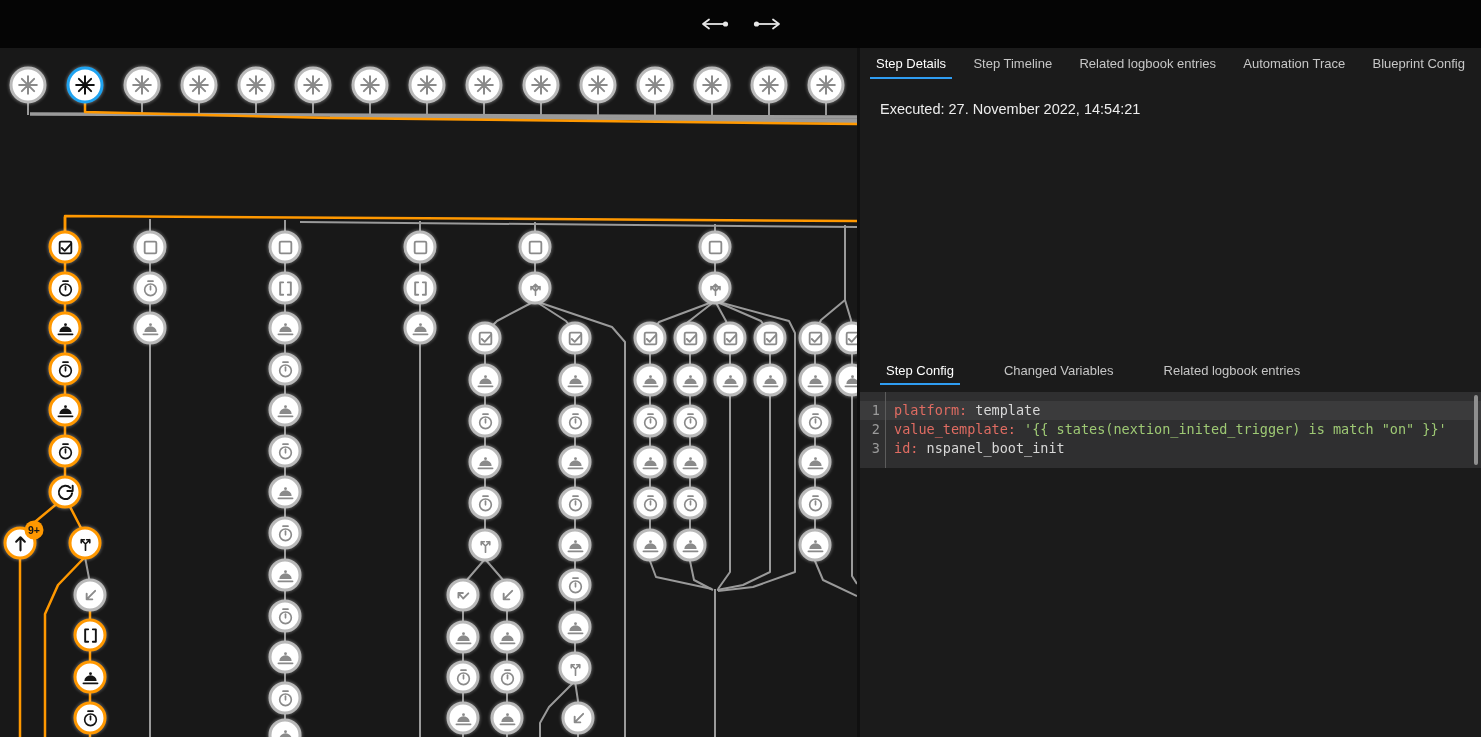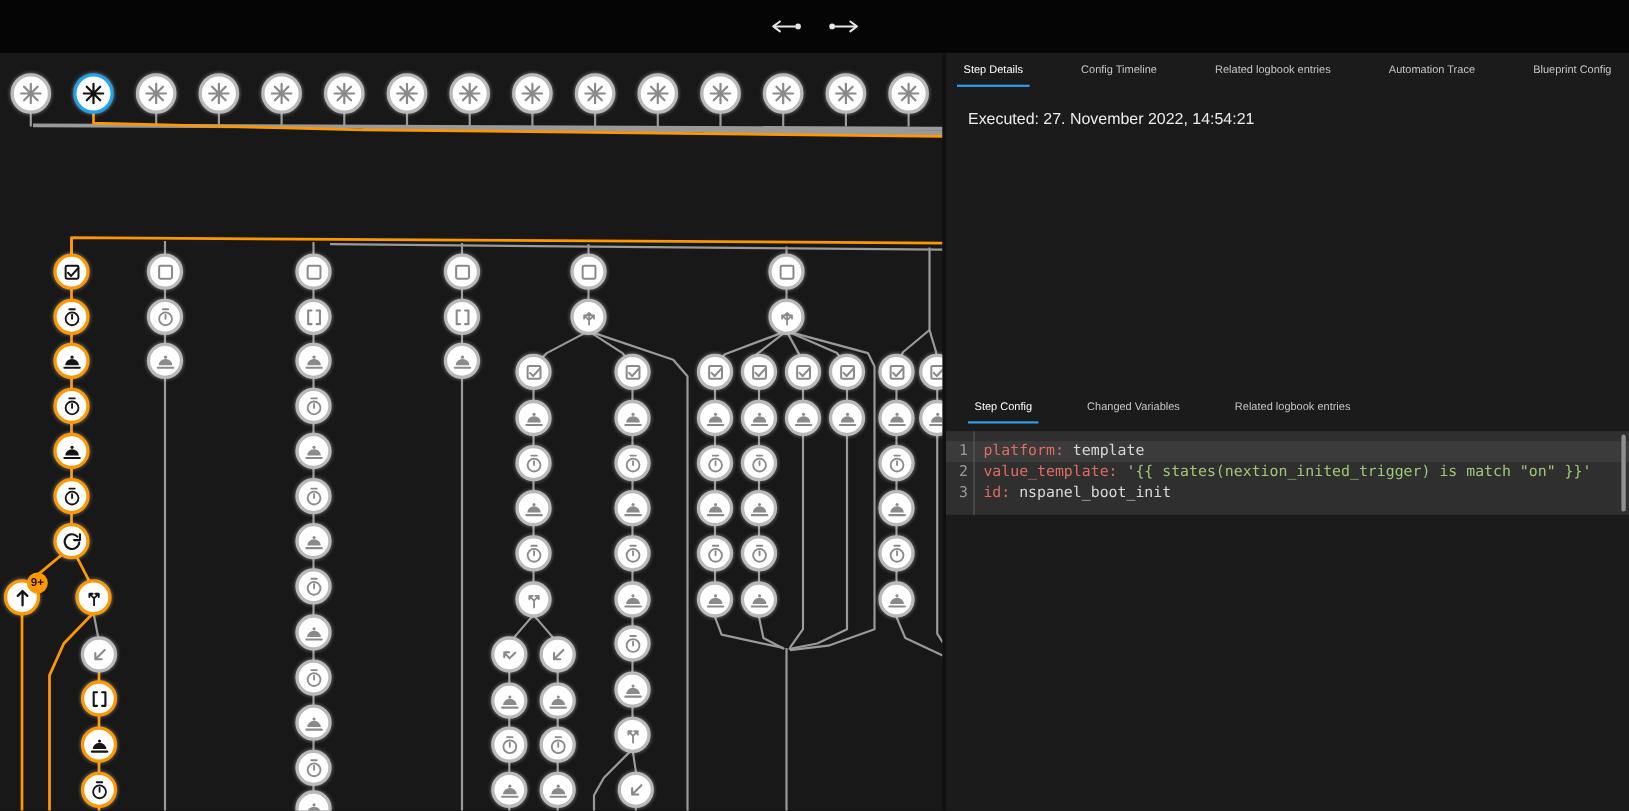--- a/index.html
+++ b/index.html
@@ -26,21 +26,21 @@
   .node.big{width:37px;height:37px;}
   .node.big svg{width:23px;height:23px;}
   .n-g{border-color:#b9b9b9;color:#8a8a8a;}
   .n-o{border-color:var(--active-orange);color:#141414;}
   .n-b{border-color:var(--selected-blue);color:#111;}
   .badge{position:absolute;top:-9px;right:-10px;width:19px;height:19px;border-radius:50%;
     background:var(--active-orange);color:#151515;font-weight:bold;font-size:10.5px;line-height:19px;
     text-align:center;}
   
   .panel{position:absolute;left:857px;top:48px;right:0;bottom:0;background:#1b1b1b;border-left:3px solid #101010;}
-  .tabs{display:flex;align-items:stretch;height:31px;font-size:10px;color:#c6c6c6;}
+  .tabs{display:flex;align-items:stretch;height:31px;font-size:13px;color:#c6c6c6;}
   .tabs-top{justify-content:space-between;padding:0 10px;}
   .tabs-sub{justify-content:flex-start;gap:38px;padding-left:20px;height:30px;}
   .tab{position:relative;display:flex;align-items:center;padding:0 6px;cursor:pointer;white-space:nowrap;}
   .tab.active{color:#fff;}
   .tab.active::after{content:"";position:absolute;left:0;right:0;bottom:0;height:2.5px;background:var(--accent-blue);}
   .executed{margin:22px 16px 0 20px;font-size:14.5px;color:#ededed;}
   .subpanel{position:absolute;left:0;right:0;top:307px;}
   .code-block{position:relative;margin-top:7px;background:#2f2f30;padding:9px 0 10px;
     font-family:"DejaVu Sans Mono",monospace;font-size:13.5px;line-height:19px;}
   .code-block::before{content:"";position:absolute;left:25px;top:0;bottom:0;width:1px;background:#5c5c5c;}
@@ -744,21 +744,21 @@
       </div>
     </div>
 </div>
 
 <div class="panel">
   <div class="tabs tabs-top" id="tabs-top">
       <div class="tab active">
         <span>Step Details</span>
       </div>
       <div class="tab">
-        <span>Config Timeline</span>
+        <span>Step Timeline</span>
       </div>
       <div class="tab">
         <span>Related logbook entries</span>
       </div>
       <div class="tab">
         <span>Automation Trace</span>
       </div>
       <div class="tab">
         <span>Blueprint Config</span>
       </div>

